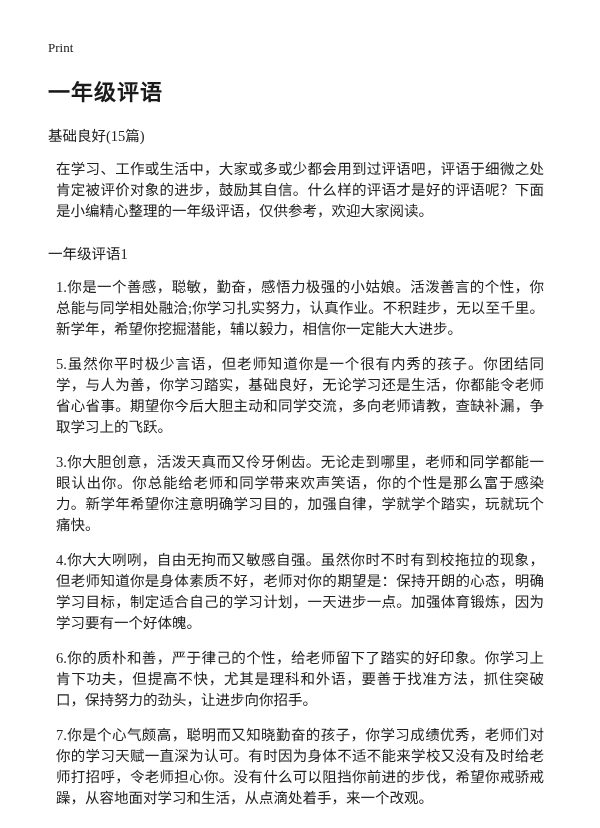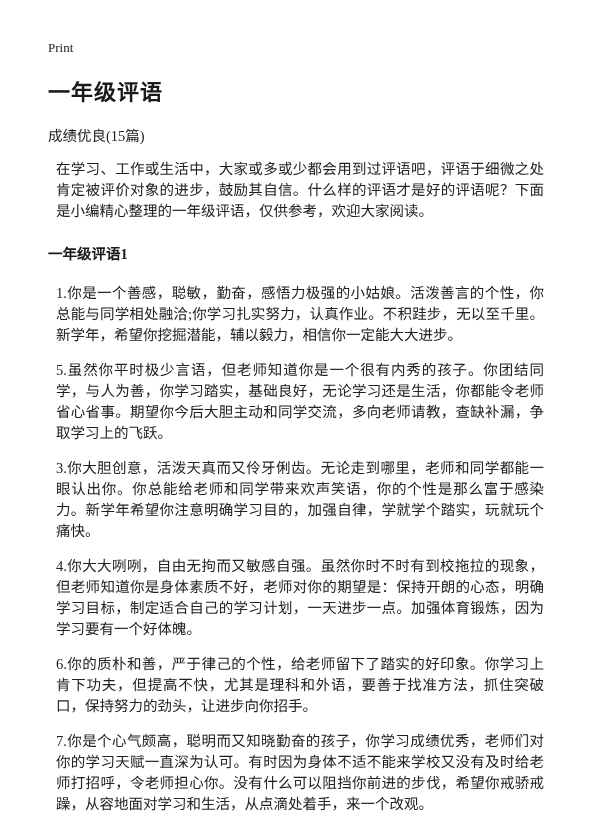--- a/index.html
+++ b/index.html
@@ -44,35 +44,35 @@
   .body-text p {
     font-size: 14.5px;
     line-height: 21px;
     margin: 14px 8px;
     color: #212121;
     text-align: justify;
     word-break: break-all;
   }
   h2.section-heading {
     font-size: 14.5px;
-    font-weight: bold;
-    margin: 20px 0 20px 0;
+    font-weight: normal;
+    margin: 20px 0 14px 0;
     color: #1a1a1a;
   }
 </style>
 </head>
 <body>
 
 <div class="page">
 
   <a class="print-link">Print</a>
 
   <h1 class="doc-title">一年级评语</h1>
 
-  <div class="subtitle">成绩优良(15篇)</div>
+  <div class="subtitle">基础良好(15篇)</div>
 
   <div class="body-text">
 
     <p>在学习、工作或生活中，大家或多或少都会用到过评语吧，评语于细微之处肯定被评价对象的进步，鼓励其自信。什么样的评语才是好的评语呢？下面是小编精心整理的一年级评语，仅供参考，欢迎大家阅读。</p>
 
     <h2 class="section-heading">一年级评语1</h2>
 
     <p>1.你是一个善感，聪敏，勤奋，感悟力极强的小姑娘。活泼善言的个性，你总能与同学相处融洽;你学习扎实努力，认真作业。不积跬步，无以至千里。新学年，希望你挖掘潜能，辅以毅力，相信你一定能大大进步。</p>
 
     <p>5.虽然你平时极少言语，但老师知道你是一个很有内秀的孩子。你团结同学，与人为善，你学习踏实，基础良好，无论学习还是生活，你都能令老师省心省事。期望你今后大胆主动和同学交流，多向老师请教，查缺补漏，争取学习上的飞跃。</p>

